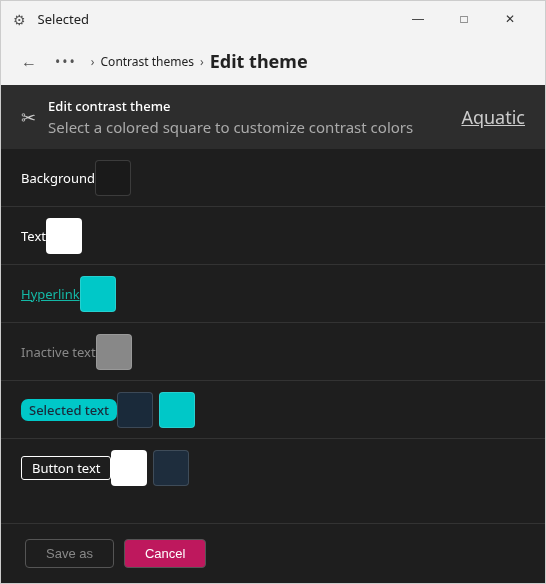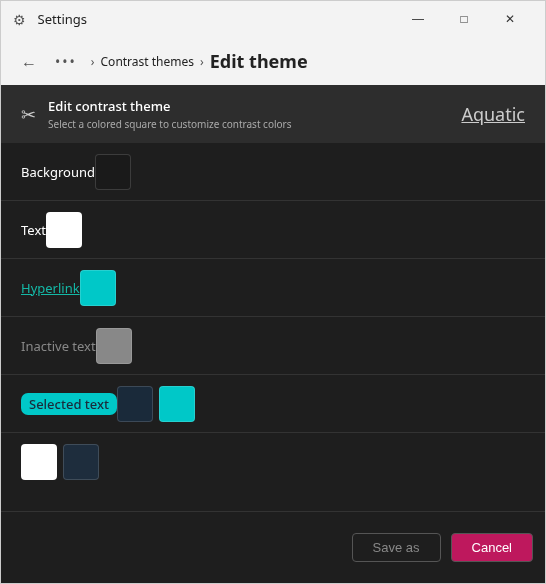--- a/index.html
+++ b/index.html
@@ -140,21 +140,21 @@
       color: #ccc;
     }
 
     .theme-title {
       font-size: 13px;
       color: #ffffff;
       font-weight: 500;
     }
 
     .theme-subtitle {
-      font-size: 10px;
+      font-size: 15px;
       color: #aaa;
       margin-top: 2px;
     }
 
     .theme-name {
       font-size: 18px;
       color: #ccc;
       text-decoration: underline;
     }
 
@@ -224,26 +224,25 @@
     }
 
     .swatch.black { background: #1a1a1a; }
     .swatch.white { background: #ffffff; }
     .swatch.cyan { background: #00c8c8; }
     .swatch.gray { background: #888888; }
     .swatch.dark-blue { background: #1a2a3a; }
     .swatch.dark-navy { background: #1e2d3d; }
 
     .footer {
-      height: 72px;
+      height: 60px;
       background: #1e1e1e;
       display: flex;
       align-items: center;
-      justify-content: flex-end;
-      padding: 0 12px;
+      padding: 0 24px;
       gap: 10px;
       border-top: 1px solid #333;
       flex-shrink: 0;
     }
 
     .btn-save {
       padding: 6px 20px;
       background: transparent;
       border: 1px solid #555;
       border-radius: 4px;
@@ -263,21 +262,21 @@
     }
   </style>
 </head>
 <body>
 
 <div class="window">
 
   <div class="title-bar">
     <div class="title-bar-left">
       <span class="title-bar-icon">⚙</span>
-      <span class="title-bar-title">Settings</span>
+      <span class="title-bar-title">Selected</span>
     </div>
     <div class="title-bar-controls">
       <button class="tb-btn">—</button>
       <button class="tb-btn">□</button>
       <button class="tb-btn close">✕</button>
     </div>
   </div>
 
   <div class="nav-bar">
     <span class="nav-back">←</span>
@@ -335,20 +334,21 @@
 
       <div class="color-row">
         <span class="selected-text-badge">Selected text</span>
         <div class="color-swatches">
           <div class="swatch dark-blue"></div>
           <div class="swatch cyan"></div>
         </div>
       </div>
 
       <div class="color-row">
+        <span class="button-text-badge">Button text</span>
         <div class="color-swatches">
           <div class="swatch white"></div>
           <div class="swatch dark-navy"></div>
         </div>
       </div>
 
     </div>
 
     <div class="footer">
       <button class="btn-save">Save as</button>

